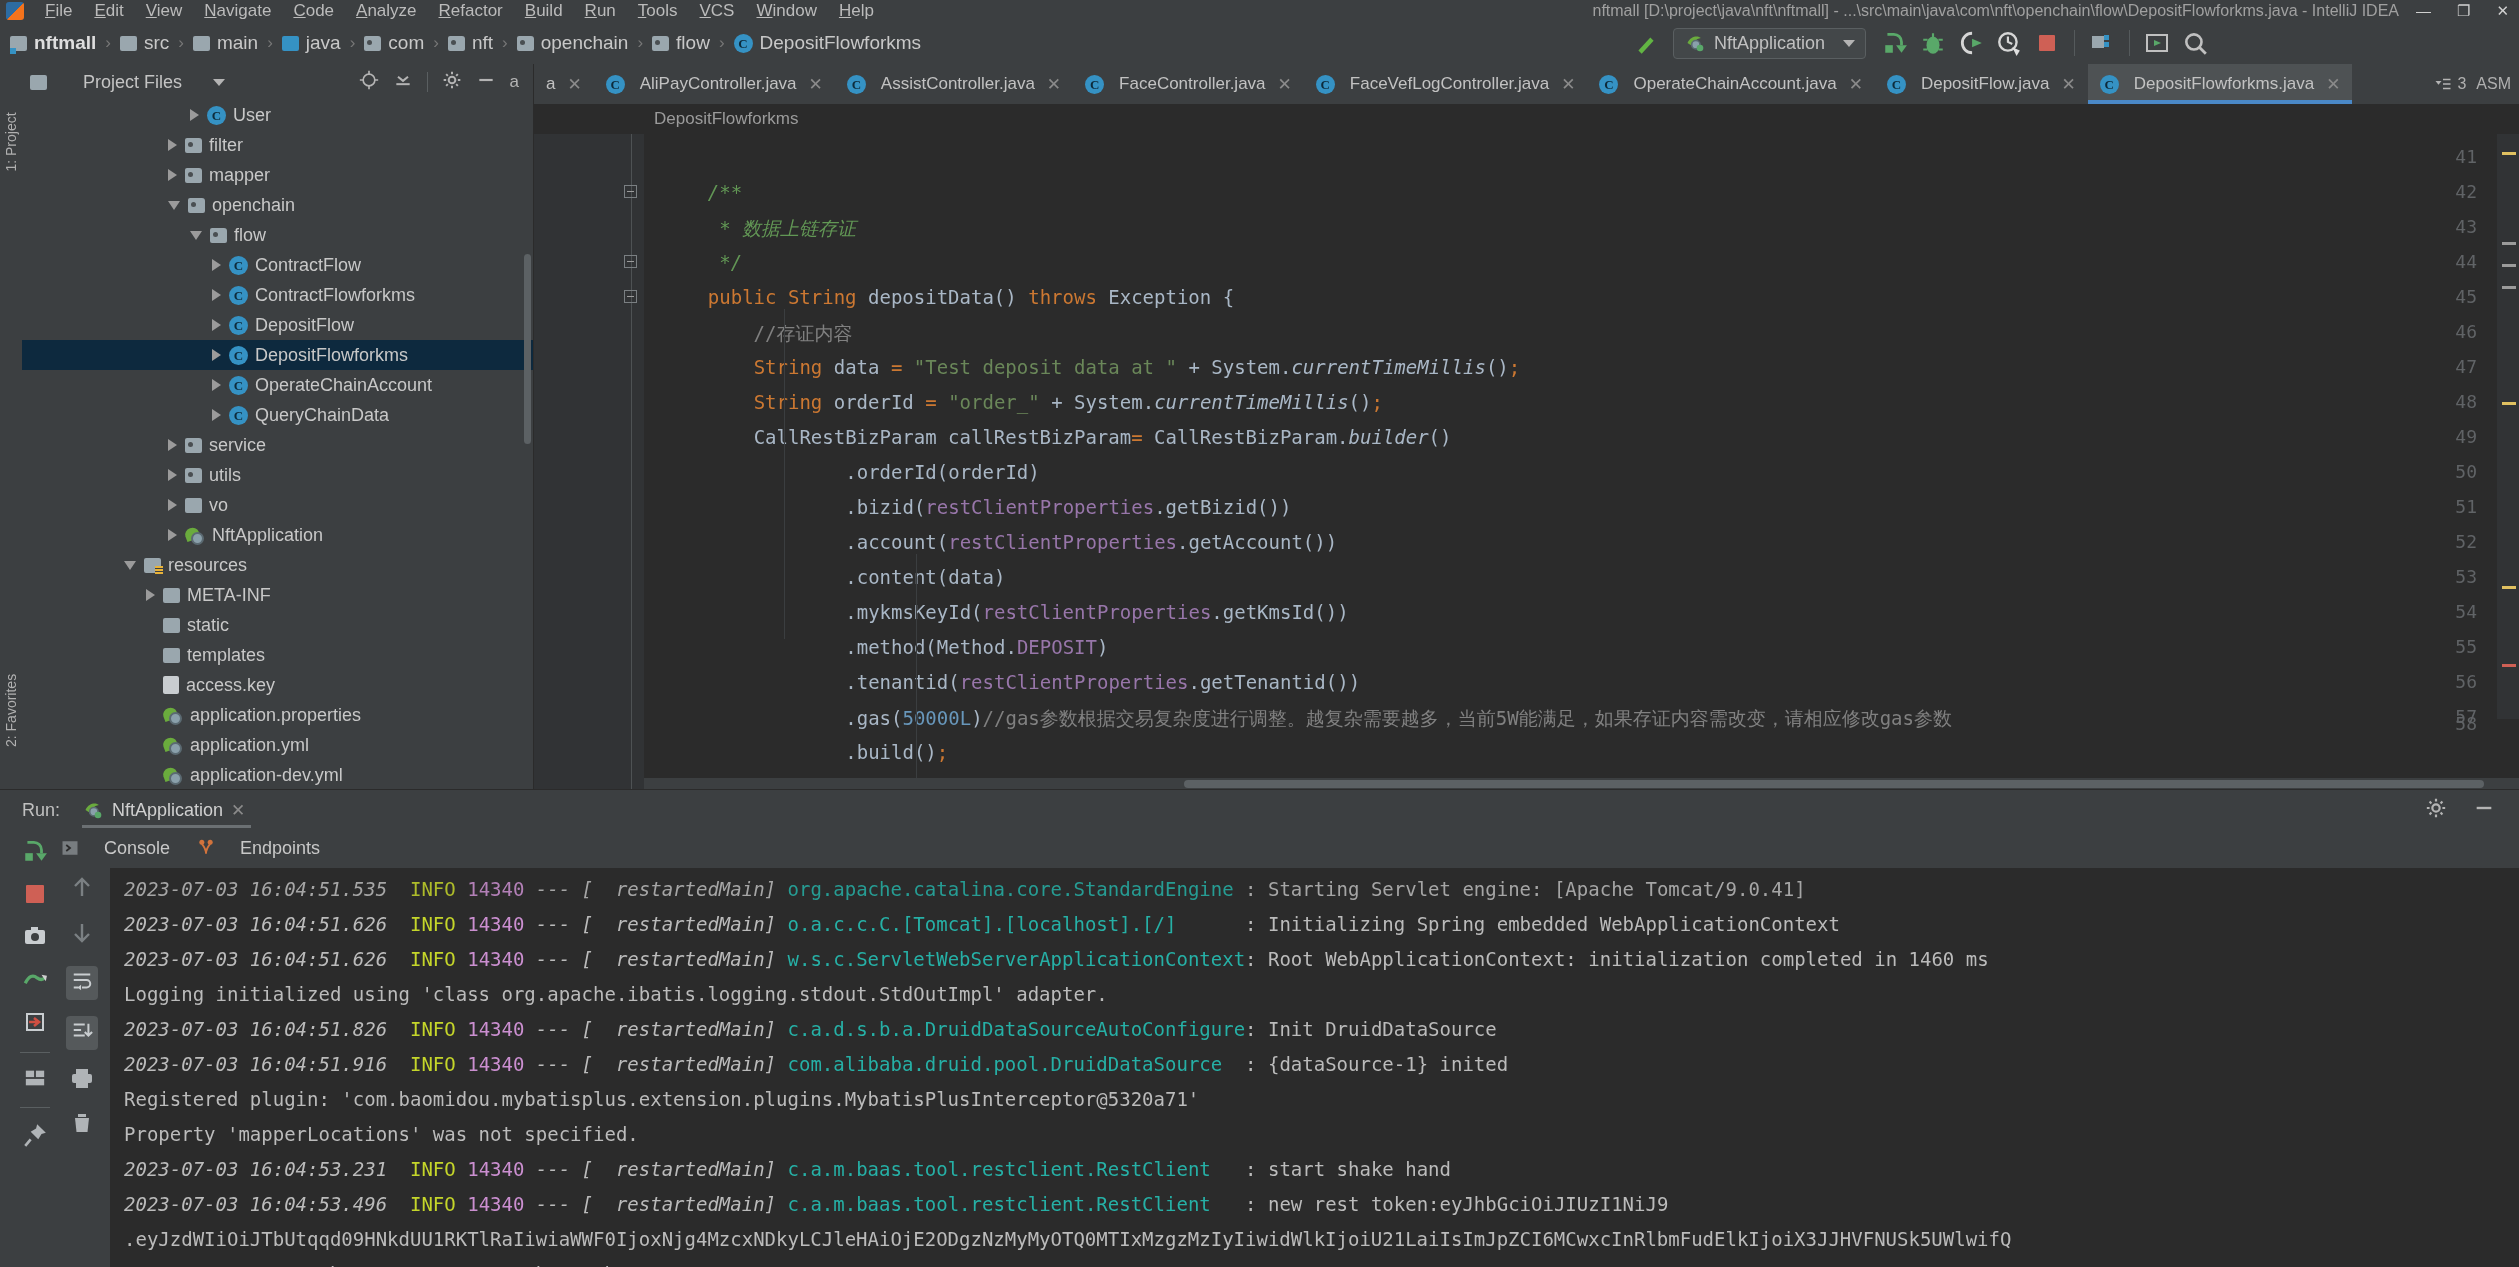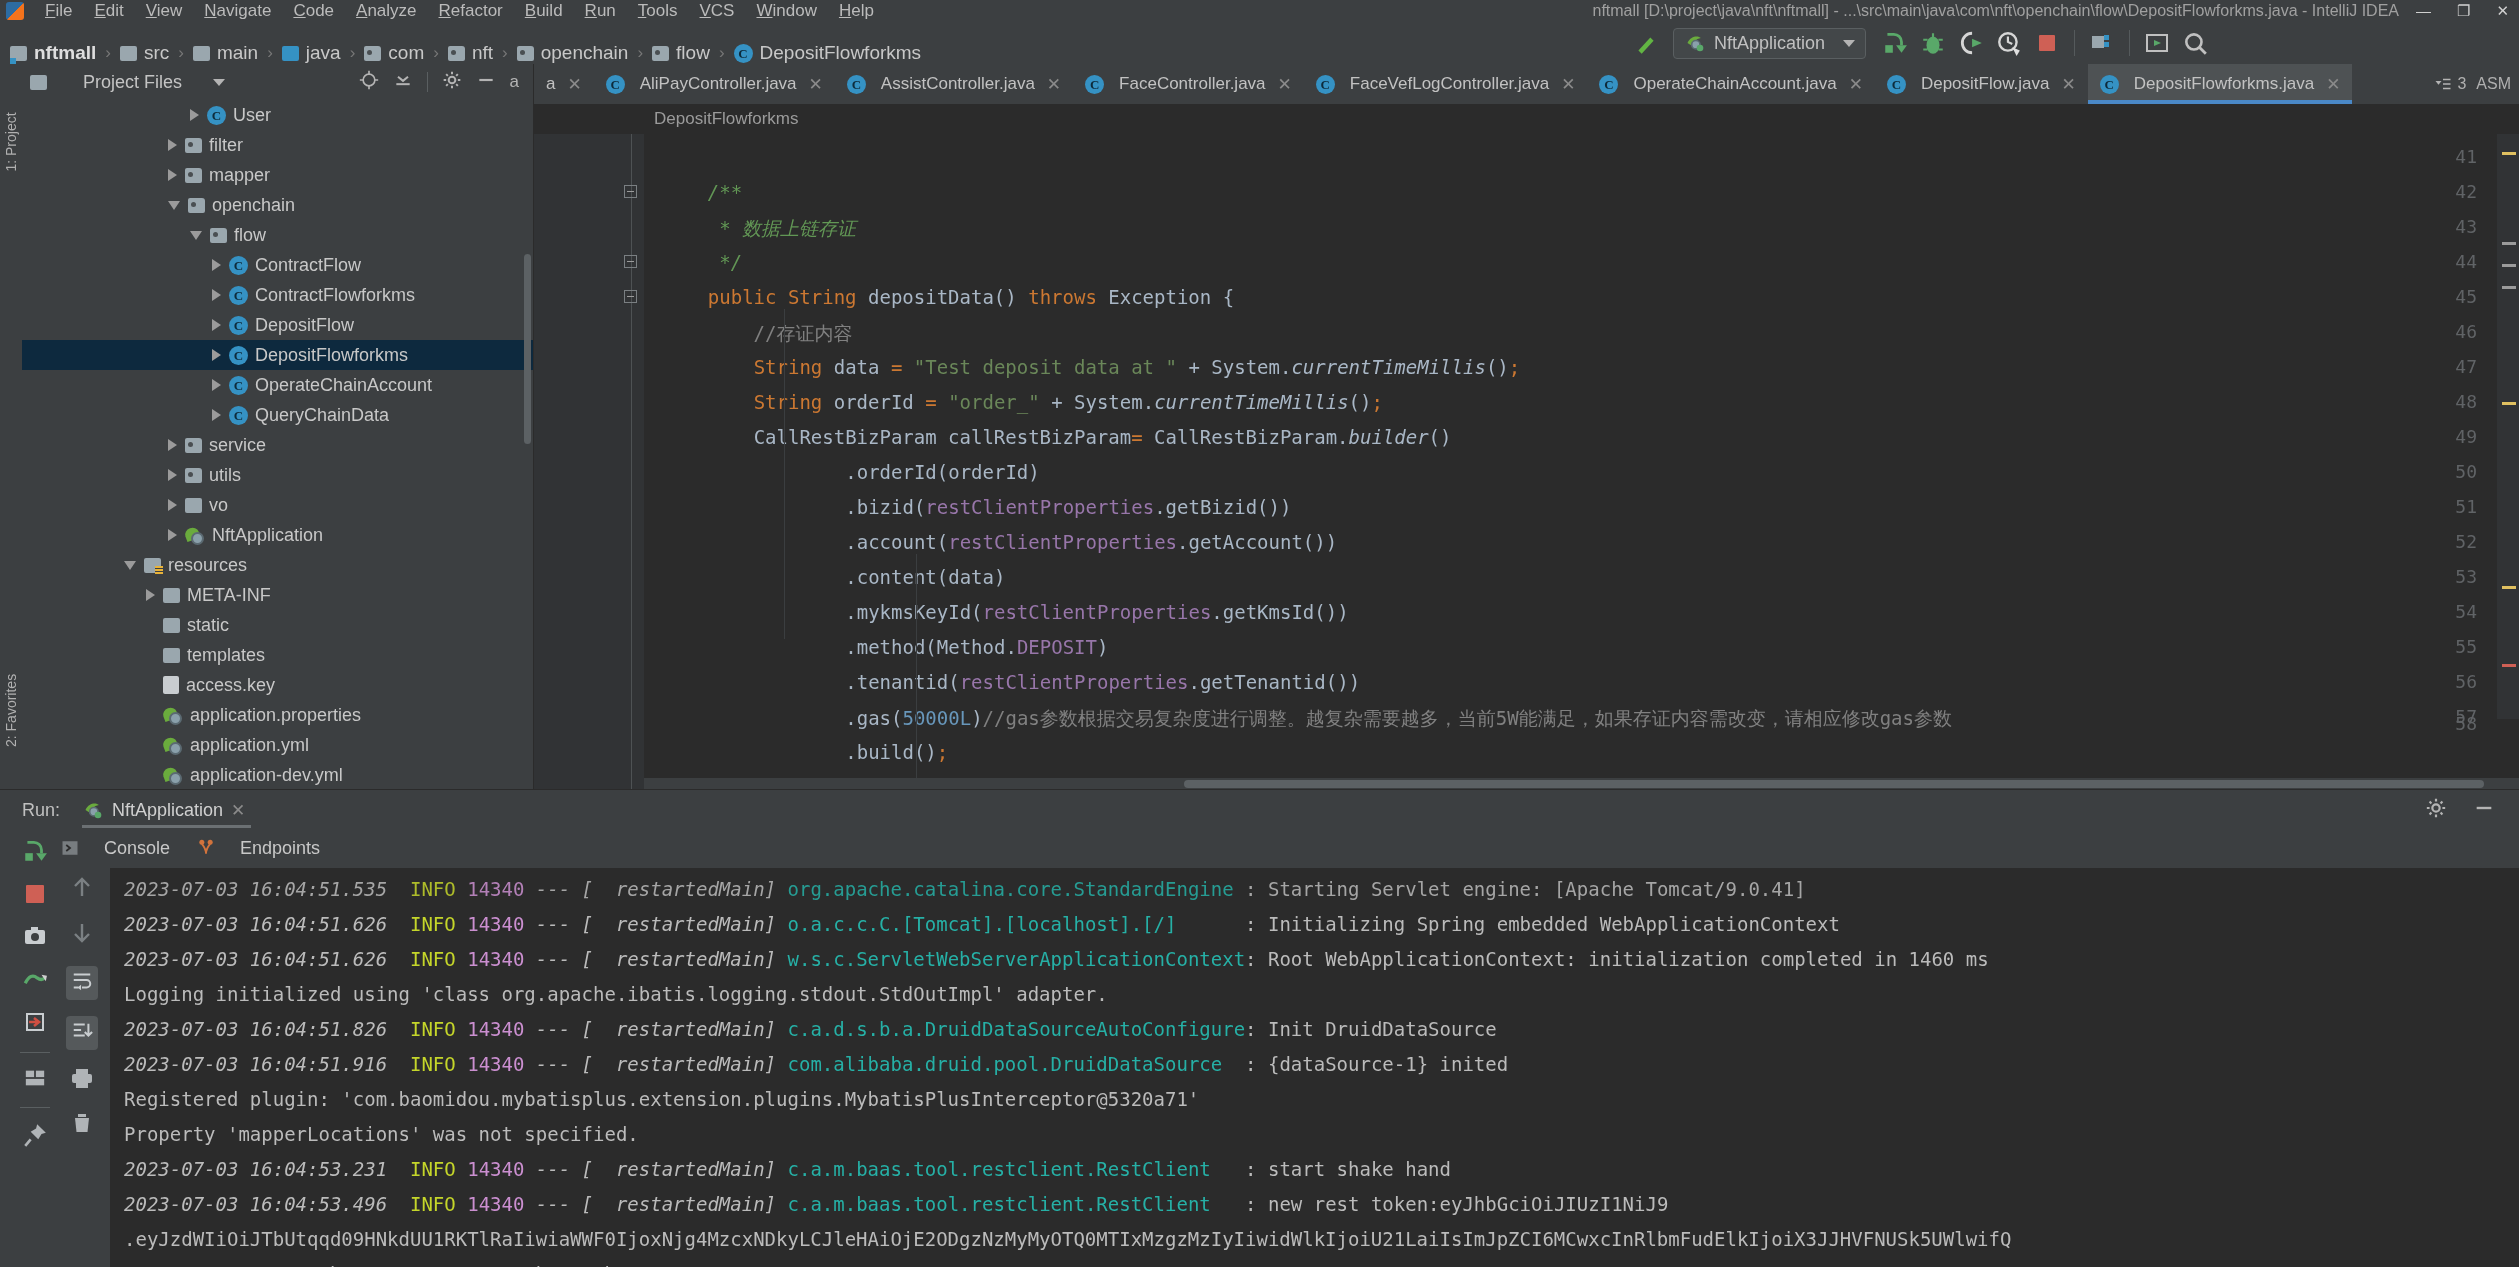--- a/index.html
+++ b/index.html
@@ -12,21 +12,21 @@
     background:#3c3f41; display:flex; align-items:center; padding-left:6px; overflow:hidden; }
   .menubar .logo { width:18px; height:18px; background:linear-gradient(135deg,#2d6ca2 0 50%,#f4731c 50% 100%);
     border-radius:3px; margin-right:10px; flex:none; }
   .menu-item { font-size:17px; color:#bbbbbb; padding:0 11px; white-space:nowrap; line-height:22px; }
   .menu-item u { text-decoration:underline; }
   .win-title { position:absolute; right:120px; top:0; font-size:16px; color:#a0a0a0; line-height:22px; white-space:nowrap; }
   .win-btns { position:absolute; right:10px; top:0; display:flex; gap:26px; line-height:22px; font-size:15px; color:#d0d0d0; }
 
   
   .navbar { position:absolute; top:22px; left:0; width:2222px; height:42px;
-    background:#3c3f41; display:flex; align-items:flex-end; padding-left:10px; overflow:hidden; }
+    background:#3c3f41; display:flex; align-items:center; padding-left:10px; overflow:hidden; }
   .crumb { display:flex; align-items:center; font-size:19px; color:#c8c8c8; white-space:nowrap; }
   .crumb.bold { font-weight:bold; color:#dedede; }
   .crumb-sep { color:#777; margin:0 9px; font-size:17px; }
   .ic { width:17px; height:15px; margin-right:7px; flex:none; display:inline-block; position:relative; }
   .ic-folder { background:#9aa7ae; border-radius:2px 3px 2px 2px; }
   .ic-folder:after { content:''; position:absolute; left:3px; top:4px; width:5px; height:5px; background:#4a4f52; border-radius:50%; }
   .ic-folder-plain { background:#9aa7ae; border-radius:2px; }
   .ic-mod { background:#3592c4; border-radius:2px; }
   .ic-mod2 { background:#9aa7ae; border-radius:2px; }
   .ic-mod2:after { content:''; position:absolute; left:0; bottom:-3px; width:6px; height:6px; background:#3592c4; }

